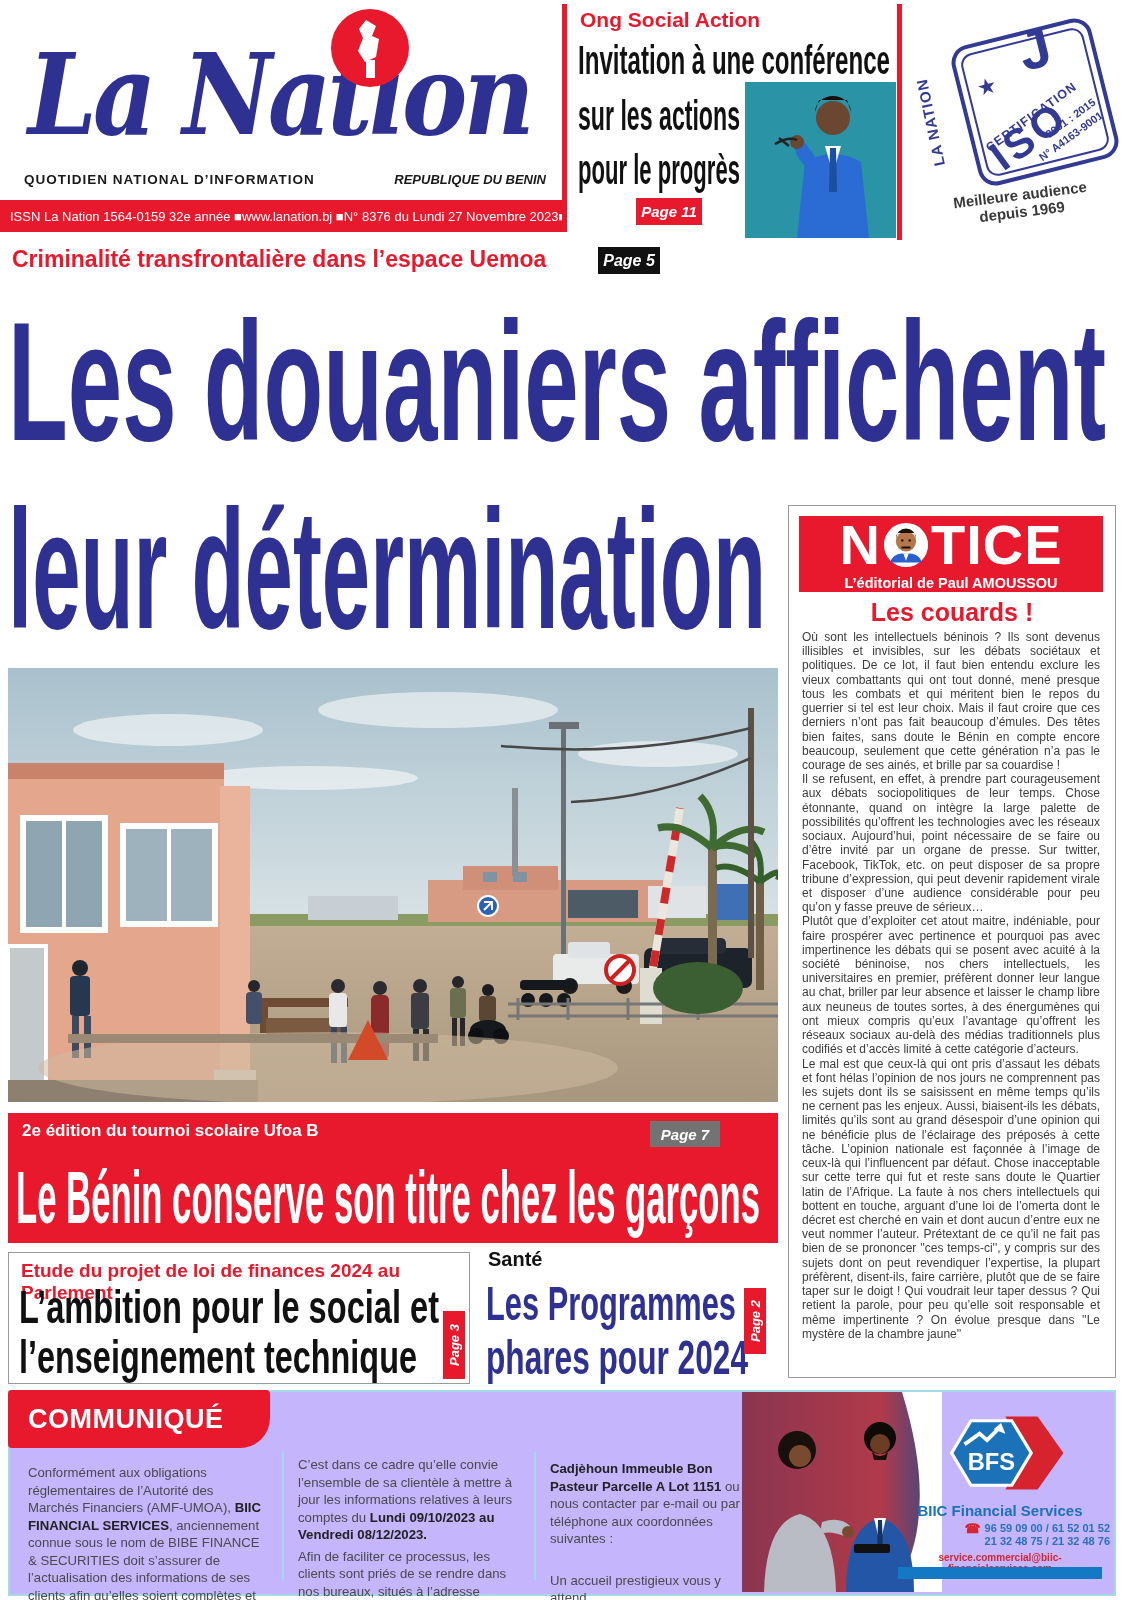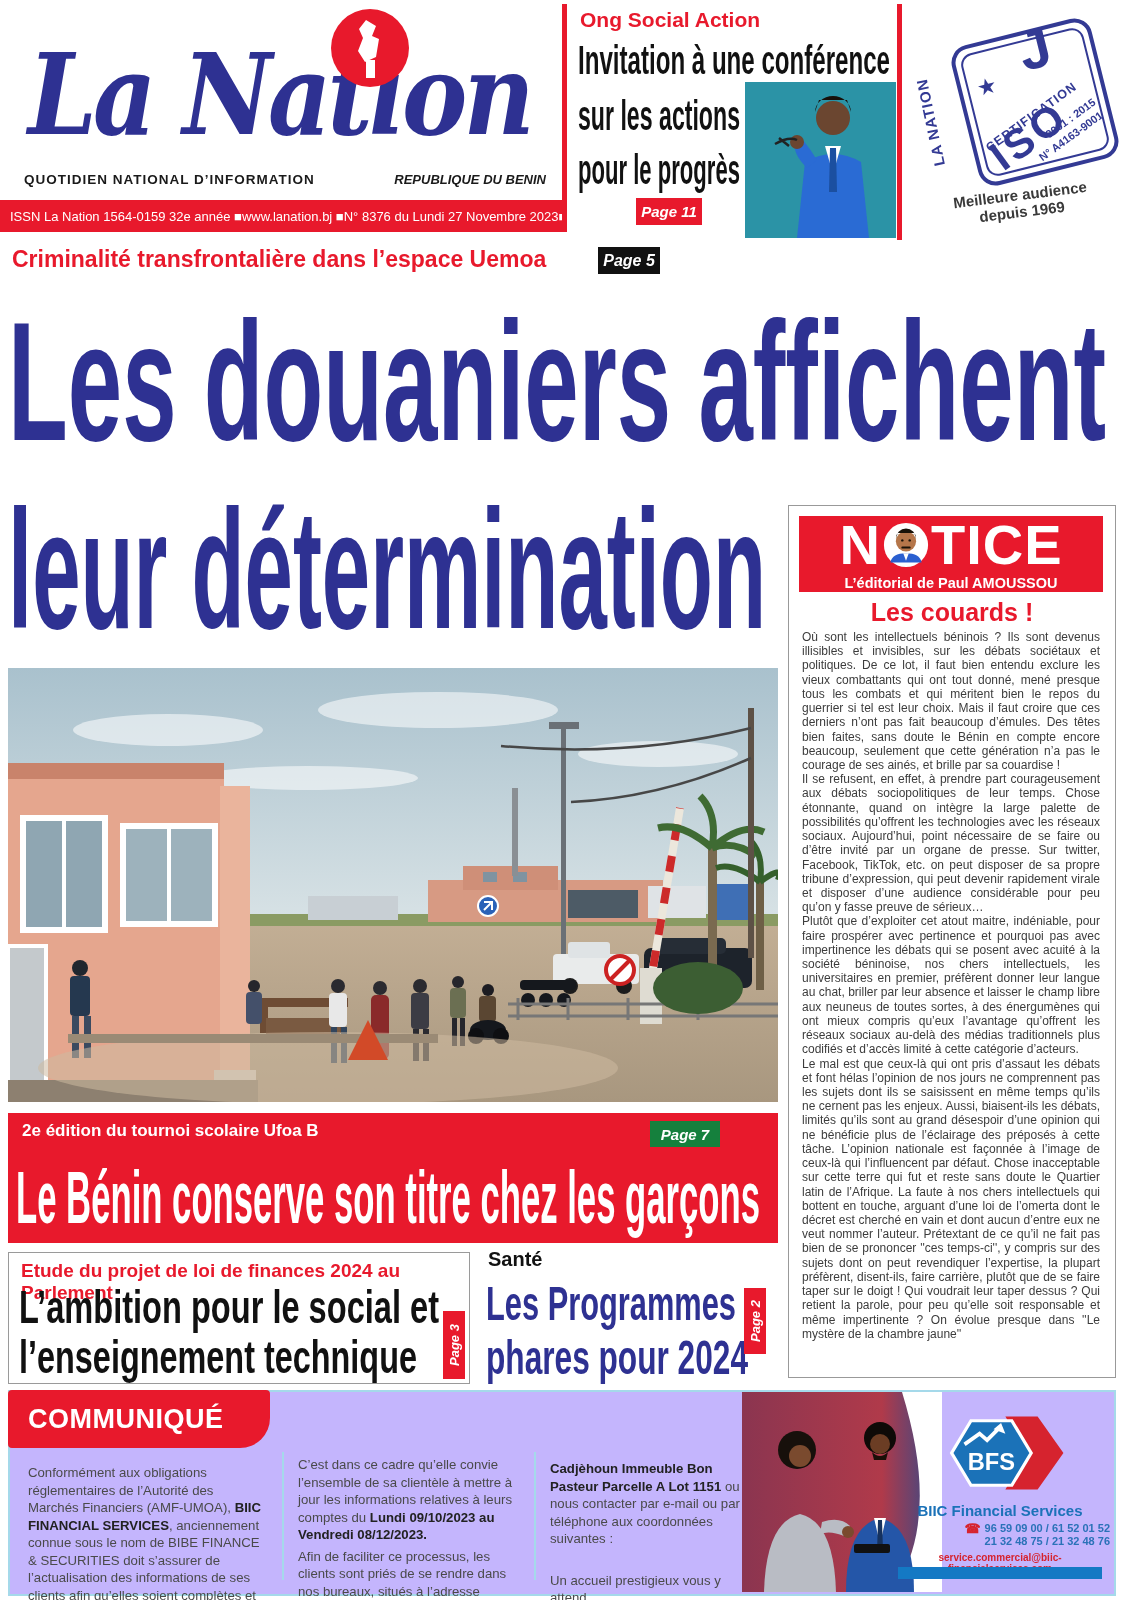--- a/index.html
+++ b/index.html
@@ -55,21 +55,21 @@
   .notice-word{display:flex;align-items:center;color:#fff;font-size:56px;font-weight:bold;line-height:1;letter-spacing:1px;}
   .notice-sub{color:#fff;font-size:14.5px;font-weight:bold;margin-top:2px;}
   .edit-title{position:absolute;left:0;top:92px;width:100%;text-align:center;color:#e8192c;font-size:25px;font-weight:bold;}
   .edit-body{position:absolute;left:13px;top:124px;width:298px;height:738px;overflow:hidden;
     font-size:12px;line-height:1.185;color:#3c3c3c;text-align:justify;}
   .edit-body p{margin:0;}
 
   
   .sports{left:8px;top:1113px;width:770px;height:130px;background:#e8192c;}
   .sports-kicker{position:absolute;left:14px;top:8px;color:#fff;font-size:17px;font-weight:bold;}
-  .sports-badge{position:absolute;left:642px;top:8px;width:70px;height:26px;background:#15803d;color:#fff;
+  .sports-badge{position:absolute;left:642px;top:8px;width:70px;height:26px;background:#737373;color:#fff;
     font-weight:bold;font-style:italic;font-size:15px;display:flex;align-items:center;justify-content:center;}
 
   
   .parl-box{left:8px;top:1252px;width:462px;height:132px;border:1.5px solid #9a9a9a;box-sizing:border-box;}
   .parl-kicker{position:absolute;left:12px;top:7px;font-size:19px;font-weight:bold;color:#e8192c;}
   .health-kicker{left:488px;top:1248px;font-size:20px;font-weight:bold;color:#111;}
   .phone-row{display:flex;justify-content:flex-end;gap:4px;font-size:11px;font-weight:bold;color:#2a72b8;}
 
   
   .bottom-band{left:8px;top:1390px;width:1108px;height:206px;border:2px solid #a5d9ea;box-sizing:border-box;background:#c4b5fd;}

